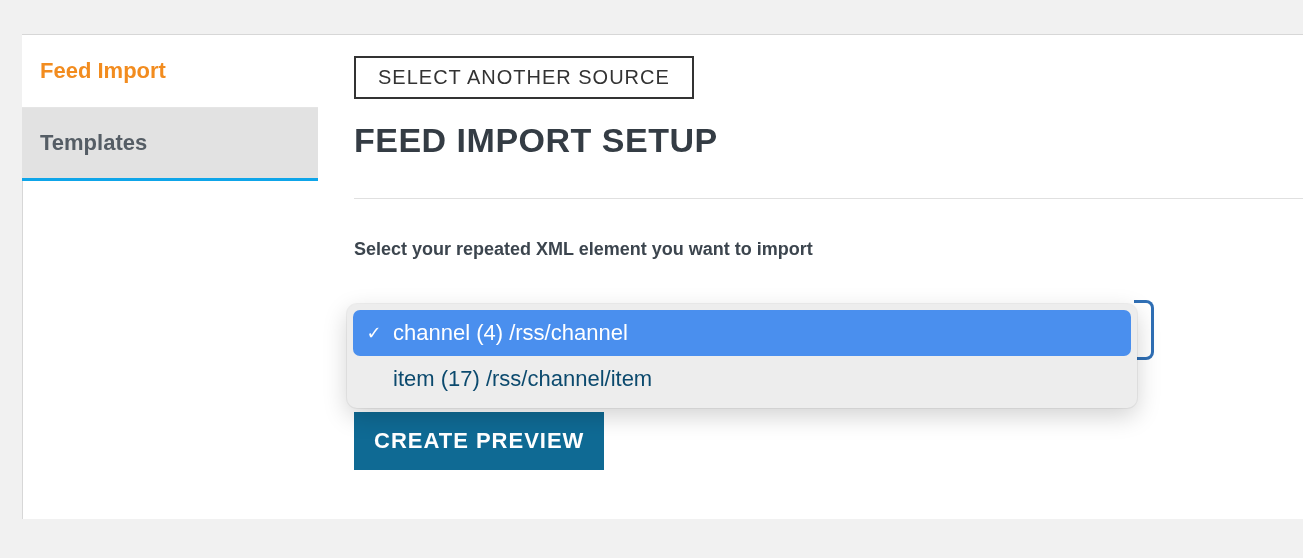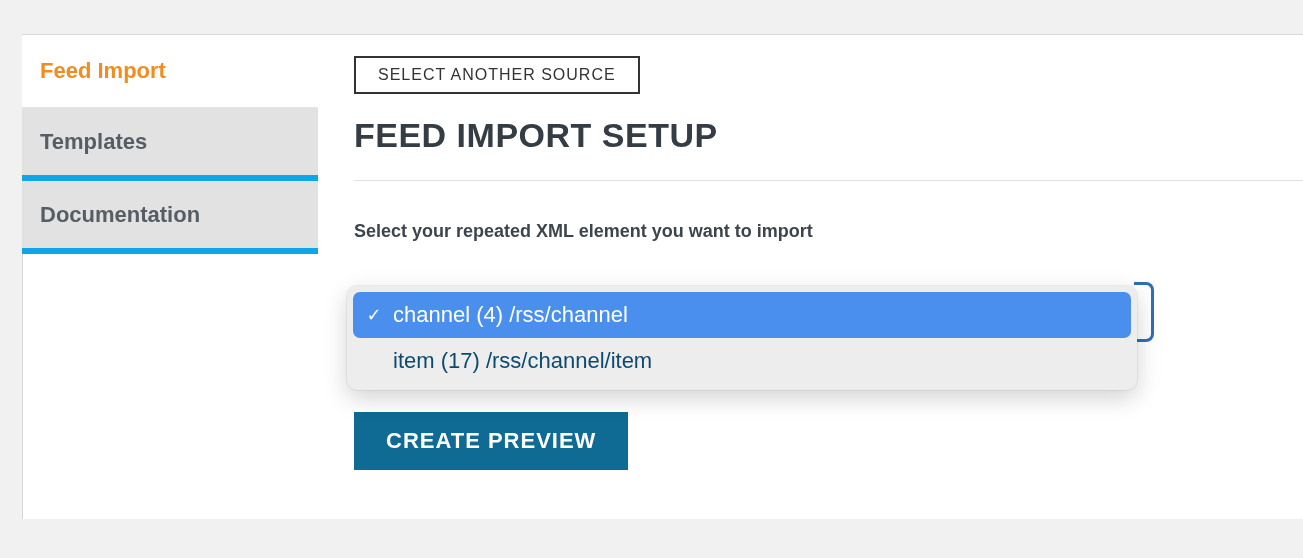--- a/index.html
+++ b/index.html
@@ -35,52 +35,52 @@
   }
   .tab {
     display: flex;
     align-items: center;
     height: 73px;
     padding: 0 18px;
     font-size: 22px;
     font-weight: 600;
     color: #555d65;
     cursor: pointer;
-    border-bottom: 6px solid #0ea5e9;
+    border-bottom: 3px solid #0ea5e9;
   }
   .tab.active {
     background: #fff;
     color: #f28c1f;
     border-bottom: 1px solid #e5e5e5;
   }
   .tab:not(.active) {
     background: #e2e2e2;
   }
   .main {
     position: absolute;
     left: 354px;
     top: 46px;
     right: 0;
   }
   .select-another {
     display: inline-block;
     border: 2px solid #333;
     padding: 8px 22px;
-    font-size: 16px;
+    font-size: 20px;
     letter-spacing: 1px;
     color: #333;
     cursor: pointer;
     margin-bottom: 22px;
   }
   .heading {
     font-size: 34px;
     font-weight: 800;
     letter-spacing: 0.5px;
     color: #343c44;
-    margin-bottom: 25px;
+    margin-bottom: 38px;
   }
   .hr {
     border: none;
     border-top: 1px solid #e0e0e0;
     margin-bottom: 40px;
   }
   .instruction {
     font-size: 18px;
     font-weight: 600;
     color: #3c454e;
@@ -138,42 +138,39 @@
   .option:not(.selected) .check { visibility: hidden; }
   .create-btn {
     position: absolute;
     left: 354px;
     top: 402px;
     background: #0f6a94;
     color: #fff;
     font-size: 22px;
     font-weight: 700;
     letter-spacing: 1px;
-    padding: 16px 32px;
+    padding: 16px 20px;
     border: none;
     cursor: pointer;
     z-index: 2;
   }
 </style>
 </head>
 <body>
 
 <div class="page">
 
   <div class="content-box"></div>
 
   <nav class="sidebar">
     <div class="tab active">
       <span>Feed Import</span>
     </div>
     <div class="tab">
       <span>Templates</span>
-    </div>
-    <div class="tab">
-      <span>Documentation</span>
     </div>
   </nav>
 
   <div class="main">
     <div class="select-another">
       <span>SELECT ANOTHER SOURCE</span>
     </div>
 
     <h1 class="heading">FEED IMPORT SETUP</h1>
 

